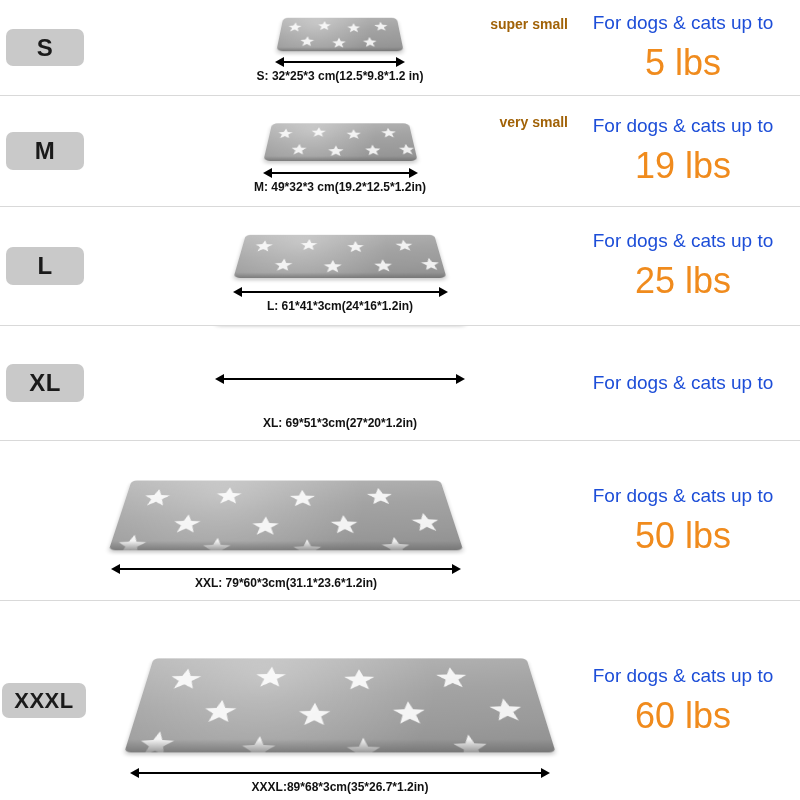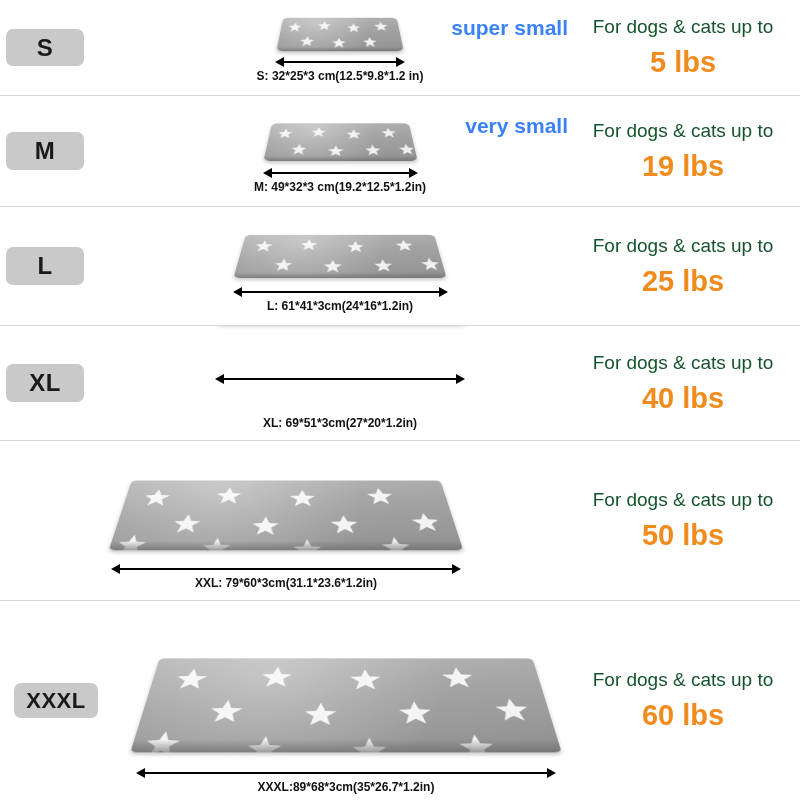--- a/index.html
+++ b/index.html
@@ -116,42 +116,42 @@
     top: 0px;
     width: 0; height: 0;
     border-top: 5px solid transparent;
     border-bottom: 5px solid transparent;
   }
   .arrow-line .tip.left { left: 0; border-right: 9px solid #000; }
   .arrow-line .tip.right { right: 0; border-left: 9px solid #000; }
 
   .tag {
     position: absolute;
-    color: #3b82f6;
+    color: #a16207;
     font-weight: bold;
-    font-size: 21px;
+    font-size: 14px;
     white-space: nowrap;
   }
 
   
   .weight-col {
     width: 228px;
     flex: 0 0 228px;
     text-align: center;
     padding-right: 6px;
     box-sizing: border-box;
   }
   .weight-col .line1 {
     font-size: 19px;
-    color: #14532d;
+    color: #1d4ed8;
     white-space: nowrap;
   }
   .weight-col .line2 {
-    font-size: 29px;
-    font-weight: bold;
+    font-size: 36px;
+    font-weight: normal;
     color: #f08b1d;
     margin-top: 8px;
   }
 </style>
 </head>
 <body>
 
 <div class="chart">
 
   <div class="row" style="height:96px;">
@@ -286,21 +286,20 @@
       <div class="arrow-line" style="width:250px;">
         <div class="bar"></div>
           <div class="tip left"></div>
           <div class="tip right"></div>
       </div>
       <div class="caption">XL: 69*51*3cm(27*20*1.2in)</div>
       <div class="tag" style="right:8px;top:18px;"></div>
     </div>
     <div class="weight-col">
       <div class="line1">For dogs &amp; cats up to</div>
-      <div class="line2">40 lbs</div>
     </div>
   </div>
 
   <div class="row" style="height:160px;">
     <div class="mat-col" style="padding-bottom:10px;">
       <div class="mat-wrap">
         <div class="mat" style="width:330px;height:100px;transform:perspective(520px) rotateX(46deg);">
           <svg class="stars" viewBox="0 0 330 100" preserveAspectRatio="none">
             <g fill="#ffffff" opacity="0.92">
               <polygon points="32,14 35.6,23 45,23.7 37.5,29.5 40.1,38.9 32,33.6 23.9,38.9 26.5,29.5 19,23.7 28.4,23"></polygon>
@@ -328,21 +327,21 @@
       <div class="caption">XXL: 79*60*3cm(31.1*23.6*1.2in)</div>
       <div class="tag" style="right:8px;top:18px;"></div>
     </div>
     <div class="weight-col">
       <div class="line1">For dogs &amp; cats up to</div>
       <div class="line2">50 lbs</div>
     </div>
   </div>
 
   <div class="row" style="height:199px;">
-    <div class="size-col" style="padding-left:2px;margin-left:12px;">
+    <div class="size-col" style="padding-left:2px;">
       <div class="size-badge" style="font-size:22px;width:84px;">XXXL</div>
     </div>
     <div class="mat-col" style="padding-bottom:6px;">
       <div class="mat-wrap">
         <div class="mat" style="width:400px;height:130px;transform:perspective(620px) rotateX(44deg);">
           <svg class="stars" viewBox="0 0 400 130" preserveAspectRatio="none">
             <g fill="#ffffff" opacity="0.93">
               <polygon points="40,16 44.3,27 55.6,27.8 46.6,34.8 49.7,46.1 40,39.7 30.3,46.1 33.4,34.8 24.4,27.8 35.7,27"></polygon>
               <polygon points="128,13 132.3,24 143.6,24.8 134.6,31.8 137.7,43.1 128,36.7 118.3,43.1 121.4,31.8 112.4,24.8 123.7,24"></polygon>
               <polygon points="220,17 224.3,28 235.6,28.8 226.6,35.8 229.7,47.1 220,40.7 210.3,47.1 213.4,35.8 204.4,28.8 215.7,28"></polygon>

